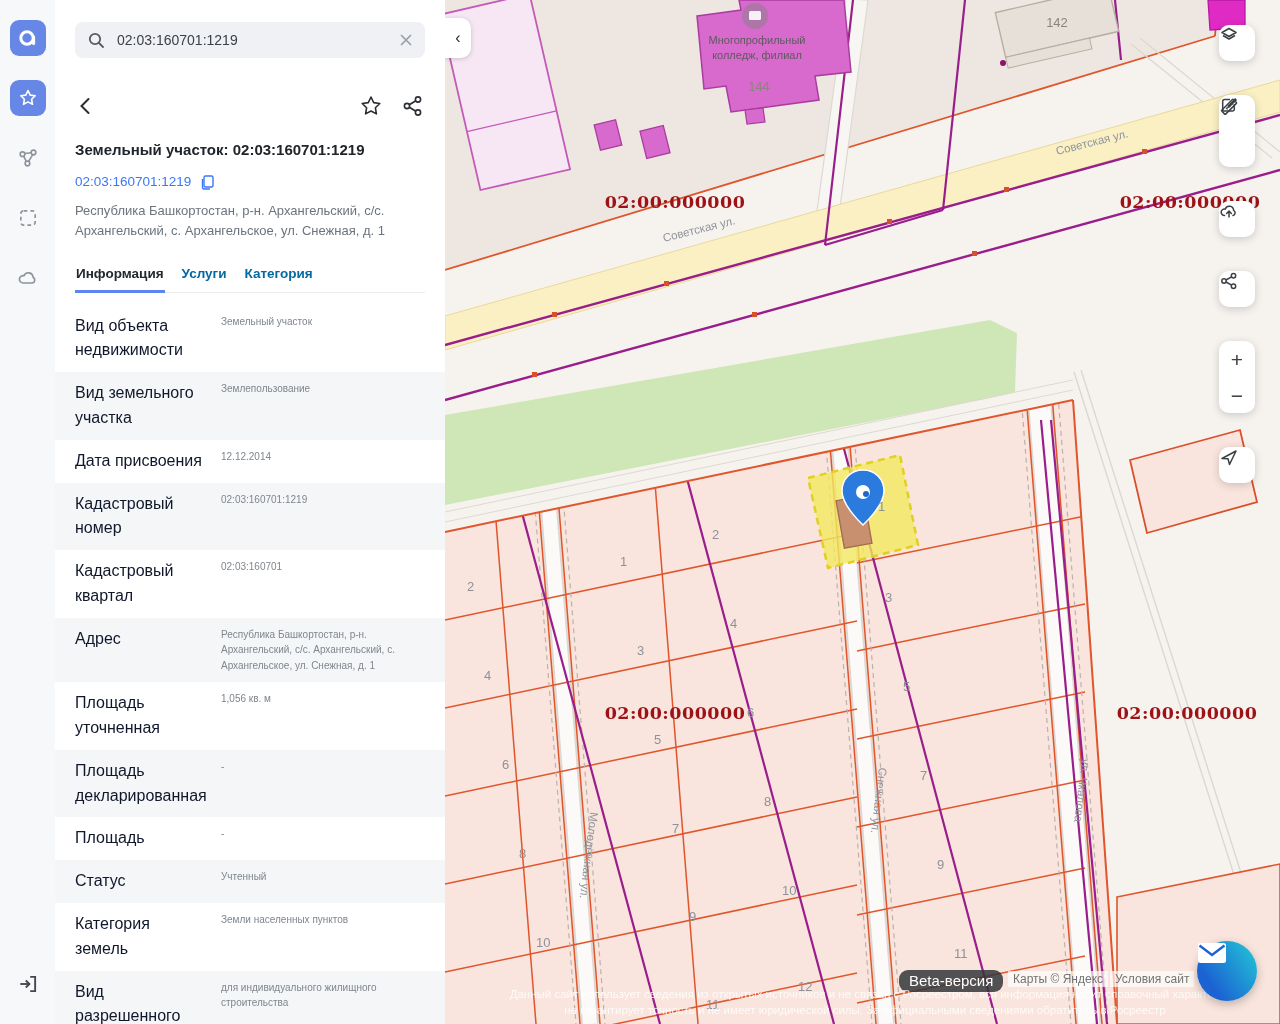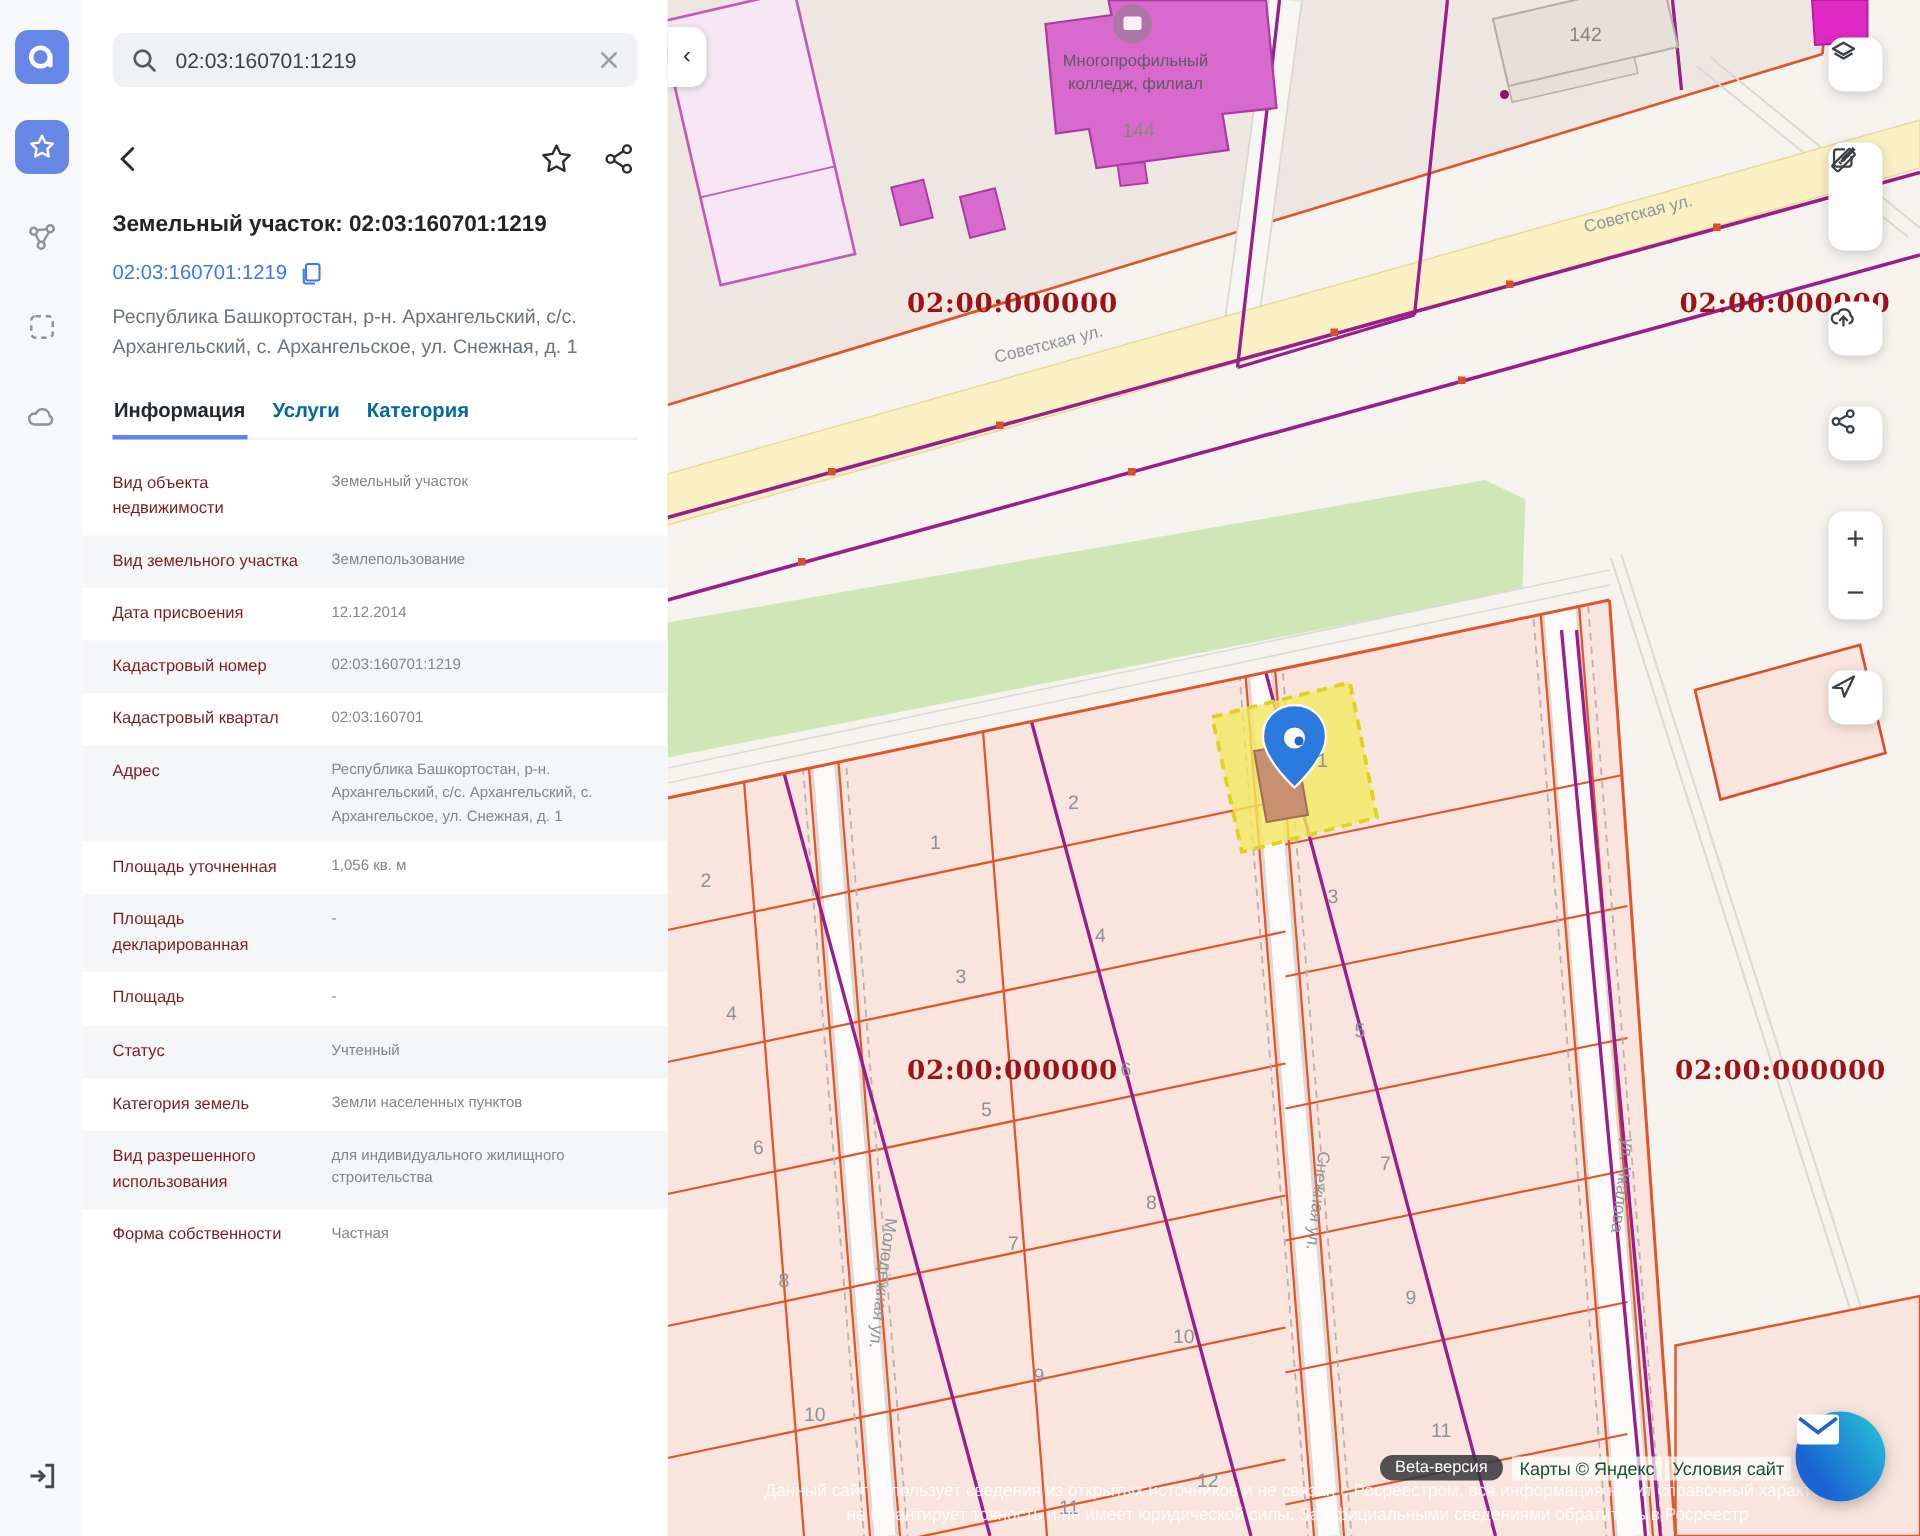--- a/index.html
+++ b/index.html
@@ -30,21 +30,21 @@
   .linkrow{margin:14px 20px 0;display:flex;align-items:center;gap:8px;}
   .cadlink{font-size:13.5px;color:#3b78f6;text-decoration:none;cursor:pointer;}
   .addr{margin:11px 20px 0;font-size:13px;color:#6b747e;line-height:1.58;}
   .tabs{margin:20px 20px 0;display:flex;gap:16px;border-bottom:1px solid #e9ebee;}
   .tab{font-size:13.5px;font-weight:700;color:#0369a1;padding:4px 1px 9px;cursor:pointer;
     border-bottom:3px solid transparent;margin-bottom:-1px;}
   .tab.active{color:#23282d;border-bottom-color:#5c85f0;}
   .itable{margin:12px 0 0;}
   .irow{display:flex;padding:9px 14px 9px 20px;gap:14px;}
   .irow.alt{background:#f5f6f8;}
-  .ilabel{width:132px;flex-shrink:0;font-size:11px;color:#7f1d1d;line-height:1.55;}
+  .ilabel{width:132px;flex-shrink:0;font-size:16px;color:#0f172a;line-height:1.55;}
   .ivalue{flex:1;font-size:10px;color:#7f868e;line-height:1.55;}
 
   
   .map{position:relative;width:835px;height:1024px;background:#f6f3ef;overflow:hidden;}
   .map svg{position:absolute;left:0;top:0;}
   .pnum{font:13px "Liberation Sans",sans-serif;fill:#8d929a;}
   .qlabel{font:700 17.5px "DejaVu Serif","Liberation Serif",serif;fill:#9d1216;
     text-anchor:middle;letter-spacing:.5px;}
   .slabel{font:11.5px "Liberation Sans",sans-serif;fill:#8f949c;text-anchor:middle;}
   .blabel{font:11px "Liberation Sans",sans-serif;fill:#5f5a60;text-anchor:middle;}
@@ -52,23 +52,23 @@
 
   .collapse{position:absolute;left:0;top:18px;width:26px;height:40px;background:#fff;
     border-radius:0 10px 10px 0;box-shadow:0 1px 5px rgba(0,0,0,.18);display:flex;
     align-items:center;justify-content:center;cursor:pointer;font-size:16px;color:#2b2f33;}
   .mbtn{position:absolute;left:774px;width:36px;background:#fff;border-radius:10px;
     box-shadow:0 2px 8px rgba(0,0,0,.18);display:flex;flex-direction:column;
     align-items:center;justify-content:center;cursor:pointer;}
   .mbtn .half{height:36px;display:flex;align-items:center;justify-content:center;cursor:pointer;}
   .zoomtxt{font-size:21px;color:#3b4045;line-height:1;}
 
-  .beta{position:absolute;left:475px;top:970px;background:rgba(52,54,58,.85);color:#fff;
-    font-size:11px;padding:2px 10px 3px;border-radius:9px;}
-  .attr{position:absolute;top:971px;font-size:12px;color:#14532d;
+  .beta{position:absolute;left:454px;top:970px;background:rgba(52,54,58,.85);color:#fff;
+    font-size:15px;padding:2px 10px 3px;border-radius:9px;}
+  .attr{position:absolute;top:971px;font-size:12px;color:#737373;
     background:rgba(255,255,255,.68);padding:1px 5px;white-space:nowrap;}
   .attr.maps{left:563px;} .attr.terms{left:665px;cursor:pointer;}
   .disc{position:absolute;left:20px;width:800px;text-align:center;
     color:rgba(255,255,255,.82);font-size:11.5px;white-space:nowrap;}
   .chat{position:absolute;left:752px;top:941px;width:60px;height:60px;border-radius:50%;
     background:linear-gradient(235deg,#23c3d6 5%,#1b63d3 75%);box-shadow:0 3px 10px rgba(0,0,0,.25);
     display:flex;align-items:center;justify-content:center;cursor:pointer;z-index:3;}
 </style>
 </head>
 <body>

